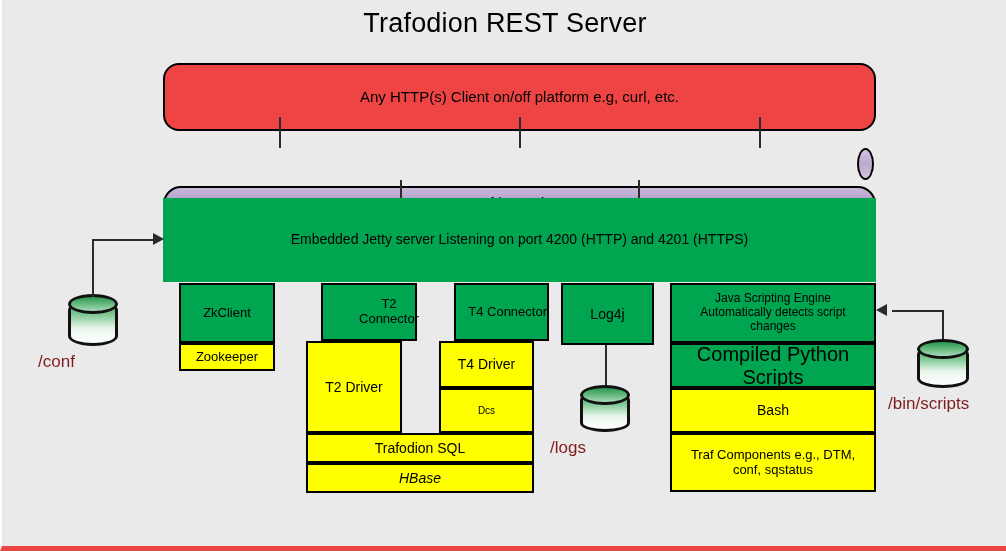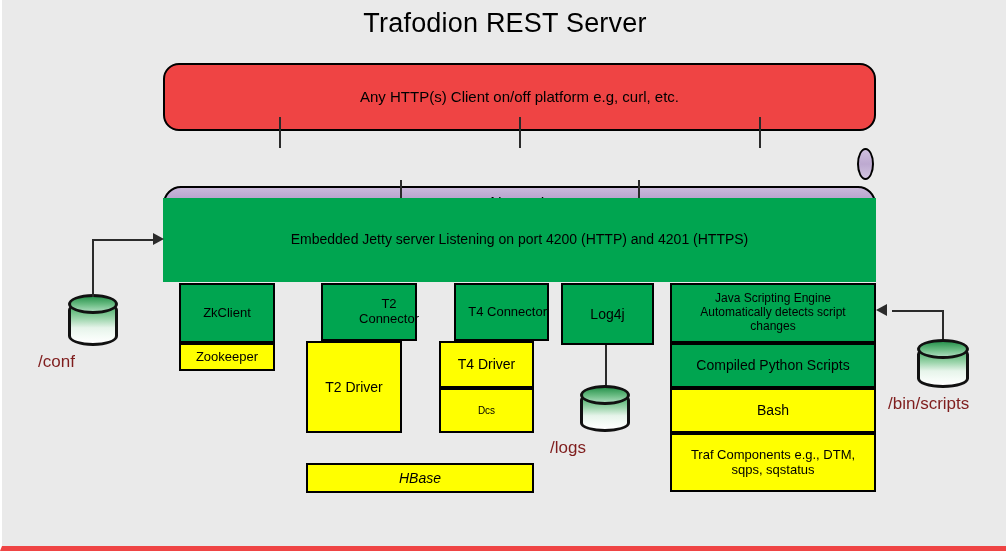--- a/index.html
+++ b/index.html
@@ -154,46 +154,49 @@
   <div class="abs box green sub" style="left:437px; top:283px; width:95px; height:58px;justify-content:flex-end;">
     <span>T4 Connector</span>
   </div>
   <div class="abs box yellow sub-sm" style="left:437px; top:341px; width:95px; height:47px;">
     <span>T4 Driver</span>
   </div>
   <div class="abs box yellow" style="left:437px; top:388px; width:95px; height:45px; font-size:10px;">
     <span>Dcs</span>
   </div>
 
+  <div class="abs box yellow" style="left:304px; top:433px; width:228px; height:30px; font-size:14px;">
+    <span>Trafodion SQL</span>
+  </div>
   <div class="abs box yellow" style="left:304px; top:463px; width:228px; height:30px; font-size:14px;font-style:italic;">
     <span>HBase</span>
   </div>
 
   <div class="abs box green" style="left:559px; top:283px; width:93px; height:62px; font-size:14px;">
     <span>Log4j</span>
   </div>
   <div class="abs vline" style="left:603px; top:345px; height:42px;"></div>
   <div class="abs cyl" style="left:578px; top:391px; width:50px; height:41px;"></div>
   <div class="abs cyl-top" style="left:578px; top:385px; width:50px; height:20px;"></div>
   <div class="abs cyl-label" style="left:548px; top:438px; width:110px;">/logs</div>
 
   <div class="abs box green" style="left:668px; top:283px; width:206px; height:60px; font-size:12px; flex-direction:column;">
     <div>Java Scripting Engine</div>
     <div>Automatically detects script</div>
     <div>changes</div>
   </div>
-  <div class="abs box green" style="left:668px; top:343px; width:206px; height:45px; font-size:14px;">
+  <div class="abs box green" style="left:668px; top:343px; width:206px; height:45px; font-size:20px;">
     <span>Compiled Python Scripts</span>
   </div>
   <div class="abs box yellow" style="left:668px; top:388px; width:206px; height:45px; font-size:14px;">
     <span>Bash</span>
   </div>
   <div class="abs box yellow" style="left:668px; top:433px; width:206px; height:59px; font-size:13px; flex-direction:column;">
     <div>Traf Components e.g., DTM,</div>
-    <div>sqps, sqstatus</div>
+    <div>conf, sqstatus</div>
   </div>
 
   <div class="abs hline" style="left:890px; top:310px; width:52px;"></div>
   <div class="abs vline" style="left:940px; top:310px; height:32px;"></div>
   <div class="abs" style="left:874px; top:304px; width:0; height:0; border-top:6px solid transparent; border-bottom:6px solid transparent; border-right:11px solid #2b2b2b;"></div>
   <div class="abs cyl" style="left:915px; top:345px; width:52px; height:43px;"></div>
   <div class="abs cyl-top" style="left:915px; top:339px; width:52px; height:20px;"></div>
   <div class="abs cyl-label" style="left:886px; top:394px; width:115px;">/bin/scripts</div>
 
 </div>

